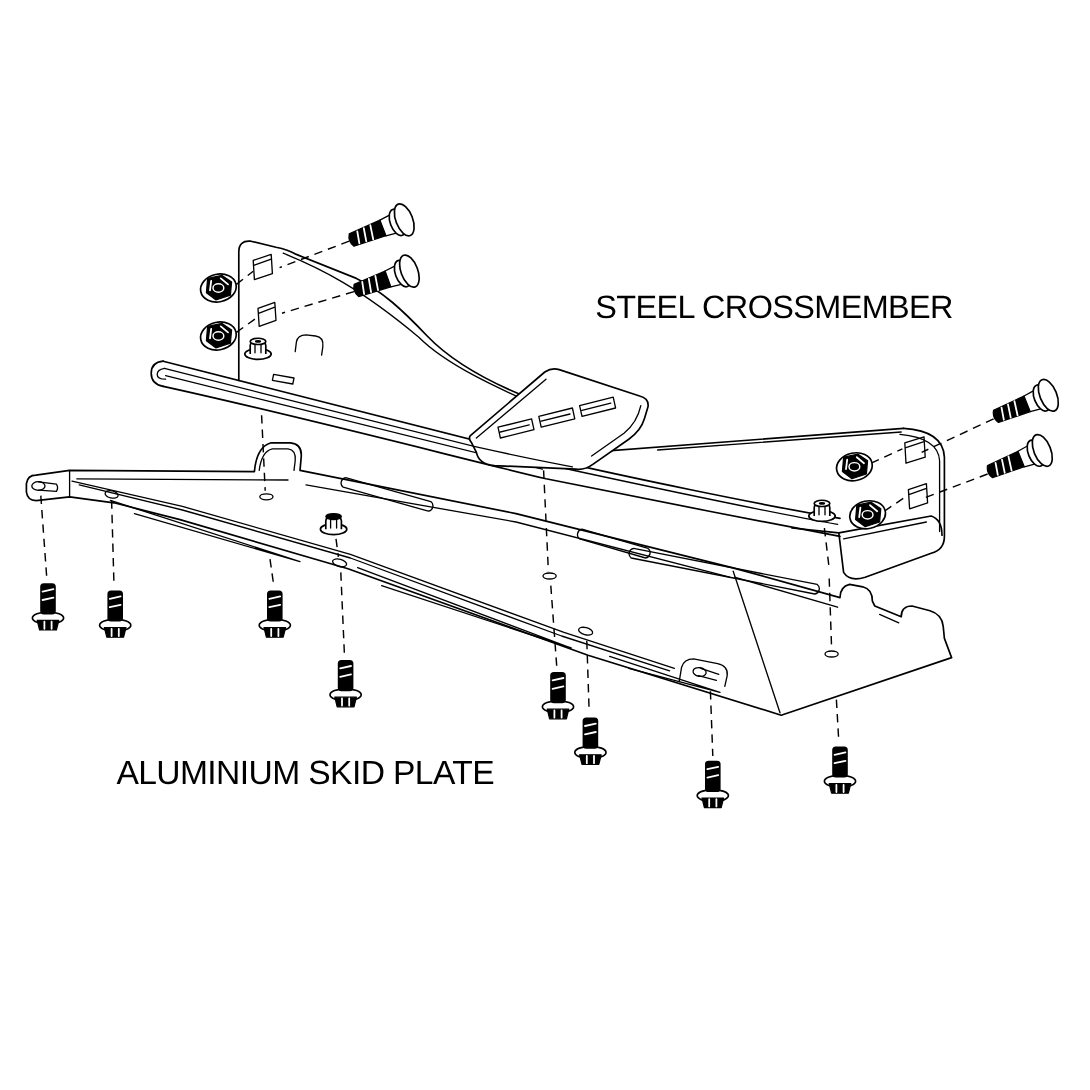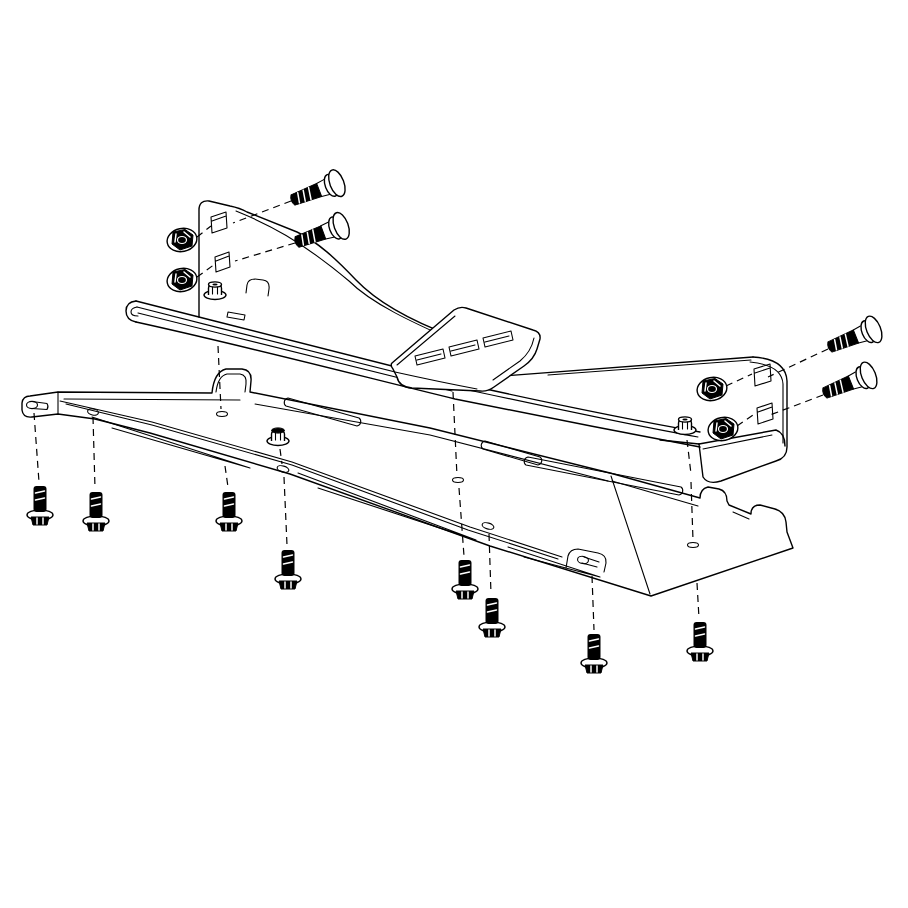--- a/index.html
+++ b/index.html
@@ -283,15 +283,17 @@
     <g transform="translate(700,622)">
       <ellipse class="whitefill" cx="0" cy="29" rx="13" ry="5"></ellipse>
       <path class="blackfill" d="M -9,31 L 9,31 L 7,39 L -7,39 Z"></path>
       <path class="whl" d="M -3,32 L -3,38 M 3,32 L 3,38"></path>
       <rect x="-6.5" y="0" width="13" height="26" rx="3" fill="#000"></rect>
       <path class="whl" d="M -4.5,7 L 4.5,5 M -4.5,14 L 4.5,12"></path>
     </g>
   </g>
 </svg>
 
-
+  <div id="label-crossmember" class="part-label">STEEL CROSSMEMBER</div>
+
+  <div id="label-skidplate" class="part-label">ALUMINIUM SKID PLATE</div>
 
 </div>
 
 </body></html>

